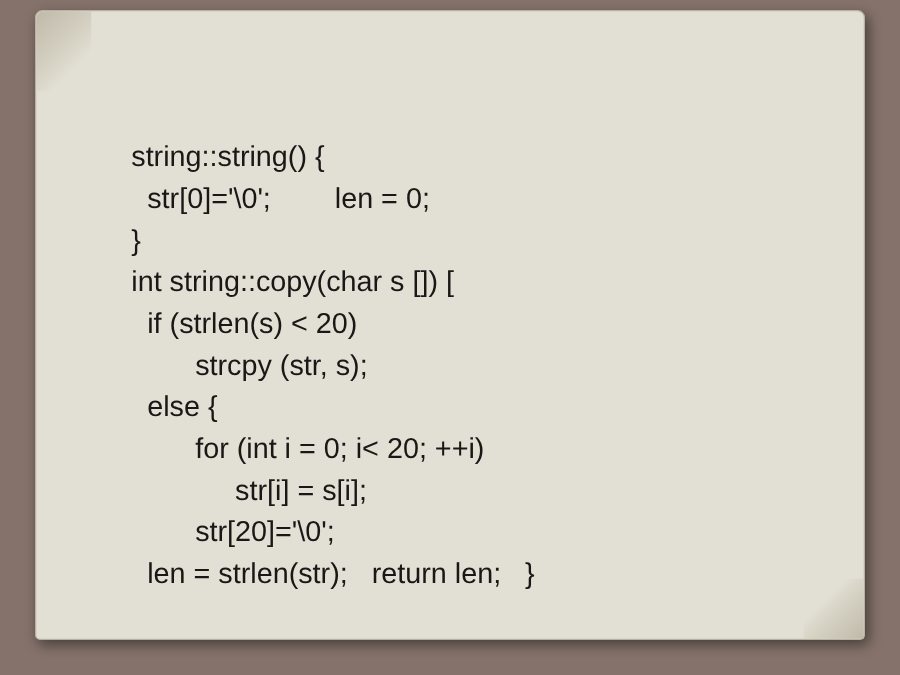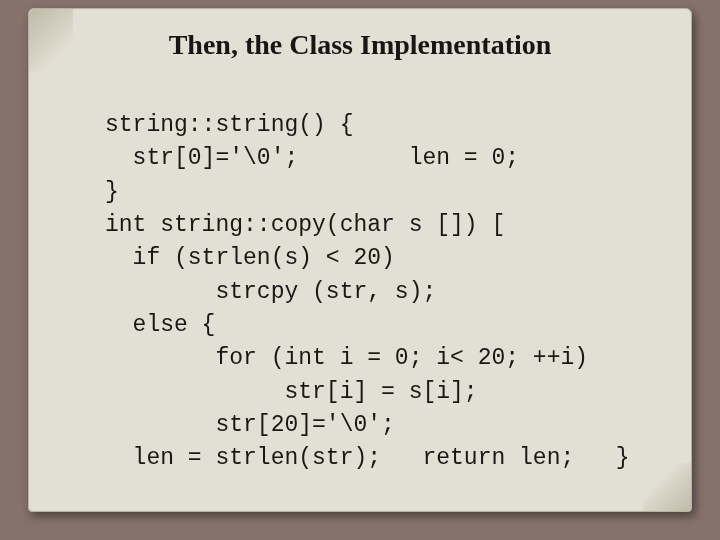--- a/index.html
+++ b/index.html
@@ -62,33 +62,32 @@
     font-size: 28px;
     font-weight: bold;
     color: #181614;
     font-family: "Times New Roman", Georgia, serif;
   }
   .code {
     position: absolute;
     left: 76px;
     top: 100px;
     right: 30px;
-    font-family: Liberation Mono, monospace;
+    font-family: Liberation Sans, sans-serif;
     font-size: 23px;
     line-height: 1.45;
     color: #1a1816;
     white-space: pre;
   }
 </style>
 </head>
 <body>
 
 <div class="page">
   <div class="paper">
-    <div class="title">Then, the Class Implementation</div>
     <div class="code">string::string() {
   str[0]='\0';        len = 0;
 }
 int string::copy(char s []) [
   if (strlen(s) &lt; 20)
         strcpy (str, s);
   else {
         for (int i = 0; i&lt; 20; ++i)
              str[i] = s[i];
         str[20]='\0';

